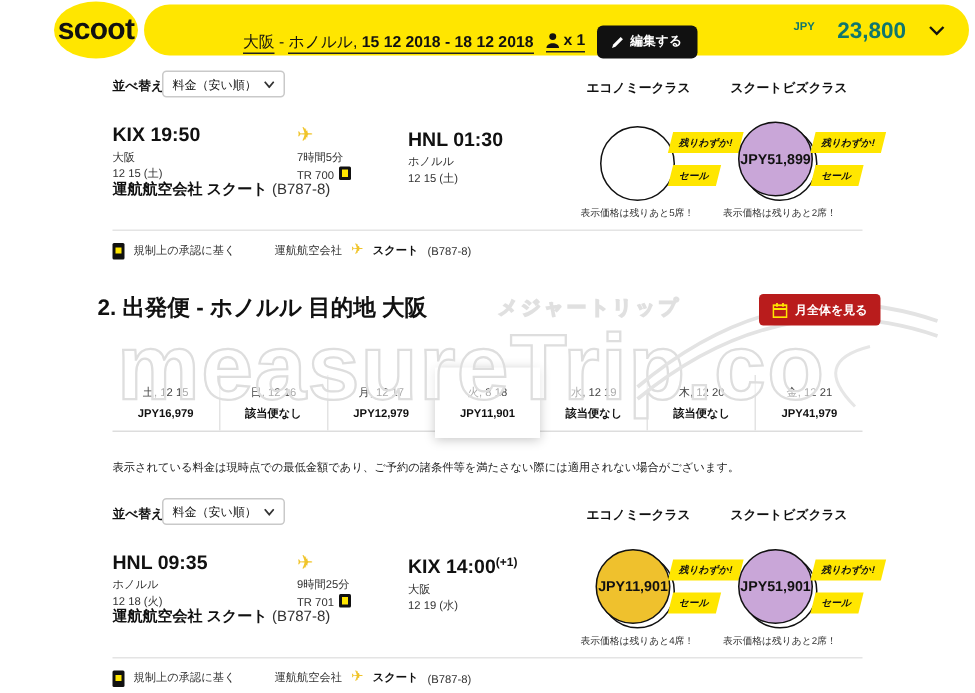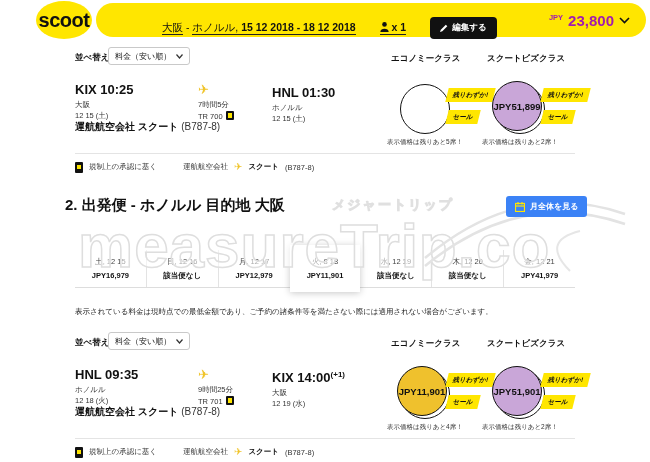--- a/index.html
+++ b/index.html
@@ -6,27 +6,27 @@
   body { background:#fff; font-family:"Liberation Sans", sans-serif; }
   .page { position:relative; width:650px; height:462px; background:#fff; overflow:hidden; }
   .abs { position:absolute; }
   .b { font-weight:bold; }
 
   
   .header-bar { left:96px; top:3px; width:550px; height:34px; background:#ffe600; border-radius:17px; }
   .logo-circle { left:36px; top:1px; width:56px; height:38px; background:#ffe600; border-radius:50%;
                  display:flex; align-items:center; justify-content:center; z-index:2; }
   .logo-text { font-size:20px; font-weight:bold; color:#111; letter-spacing:-0.5px; }
-  .hdr-center { position:absolute; left:66px; top:0; height:50px; display:flex; align-items:center; gap:24px; font-size:10.5px; color:#111; white-space:nowrap; }
+  .hdr-center { position:absolute; left:66px; top:0; height:50px; display:flex; align-items:center; gap:8px; font-size:10.5px; color:#111; white-space:nowrap; }
   .uline { border-bottom:1.5px solid #222; padding-bottom:1px; }
   .hdr-dates { font-weight:bold; }
   .pax { display:flex; align-items:center; gap:3px; font-weight:bold; }
   .edit-btn { display:flex; align-items:center; gap:4px; background:#111; color:#fff; font-size:8.5px; font-weight:bold;
               border:none; border-radius:4px; padding:5px 10px; cursor:pointer; }
-  .hdr-price { position:absolute; right:16px; top:0; height:34px; display:flex; align-items:center; gap:5px; color:#a21caf; }
+  .hdr-price { position:absolute; right:16px; top:0; height:34px; display:flex; align-items:center; gap:15px; color:#0f766e; }
   .hdr-cur { font-size:7.5px; font-weight:bold; align-self:center; margin-top:-6px; }
   .hdr-amt { font-size:15px; font-weight:bold; }
 
   
   .sort-label { font-size:8.5px; font-weight:bold; color:#111; }
   .sort-select { width:82px; height:18px; background:#fff; border:1px solid #c9c9c9; border-radius:3px;
                  display:flex; align-items:center; justify-content:space-between; padding:0 6px; font-size:8px; color:#111; cursor:pointer; }
   .col-hdr { font-size:8.5px; font-weight:bold; color:#111; }
 
   
@@ -52,21 +52,21 @@
 
   
   .divider { height:1px; background:#e4e4e4; width:500px; }
   .reg-row { display:flex; align-items:center; gap:6px; font-size:7.5px; color:#333; white-space:nowrap; }
   .reg-ic { display:inline-block; width:8px; height:11px; background:#111; border-radius:1px; position:relative; }
   .reg-ic i { position:absolute; left:2px; top:3px; width:4px; height:4px; background:#ffe600; }
   .reg-row .gap { width:14px; }
 
   
   .sec-title { font-size:15px; font-weight:bold; color:#111; white-space:nowrap; }
-  .month-btn { display:flex; align-items:center; gap:5px; background:#3b82f6; color:#fff; border:none; border-radius:3px;
+  .month-btn { display:flex; align-items:center; gap:5px; background:#b91c1c; color:#fff; border:none; border-radius:3px;
                padding:5px 9px; font-size:8px; font-weight:bold; cursor:pointer; z-index:6; }
 
   
   .tabs { left:75px; top:250px; width:500px; height:38px; display:flex; border-bottom:1px solid #ddd; }
   .tab { flex:1; text-align:center; padding-top:7px; cursor:pointer; }
   .tab + .tab { border-left:1px solid #e3e3e3; }
   .tab .day { font-size:7.5px; color:#444; }
   .tab .price { font-size:7.5px; font-weight:bold; color:#111; margin-top:4px; }
   .tab.selected { background:#fff; margin:-5px 0; padding-top:12px; box-shadow:0 1px 7px rgba(0,0,0,0.22); position:relative; z-index:2; border-left:none; }
   .tab.selected + .tab { border-left:none; }
@@ -125,21 +125,21 @@
   <div class="abs sort-select" style="left:108px; top:47px;">
     <span>料金（安い順）</span>
     <svg width="7" height="5" viewBox="0 0 7 5">
         <polyline points="0.5,0.5 3.5,4 6.5,0.5" fill="none" stroke="#333" stroke-width="1.2"></polyline>
       </svg>
   </div>
   <span class="abs col-hdr" style="left:391px; top:53px;">エコノミークラス</span>
   <span class="abs col-hdr" style="left:487px; top:53px;">スクートビズクラス</span>
 
   <div class="abs" style="left:75px; top:83px;">
-    <div class="fl-time">KIX 10:25</div>
+    <div class="fl-time">KIX 19:50</div>
     <div class="fl-sub" style="margin-top:3px;">大阪</div>
     <div class="fl-sub">12 15 (土)</div>
     <div class="fl-carrier"><span>運航航空会社 スクート</span> <span class="ac">(B787-8)</span></div>
   </div>
   <div class="abs mid-block" style="left:198px; top:84px;">
     <div class="plane">✈</div>
     <div class="fl-sub" style="margin-top:4px;">7時間5分</div>
     <div class="fl-sub"><span>TR 700</span><span class="mini-ic"><i></i></span></div>
   </div>
   <div class="abs" style="left:272px; top:83px;">

